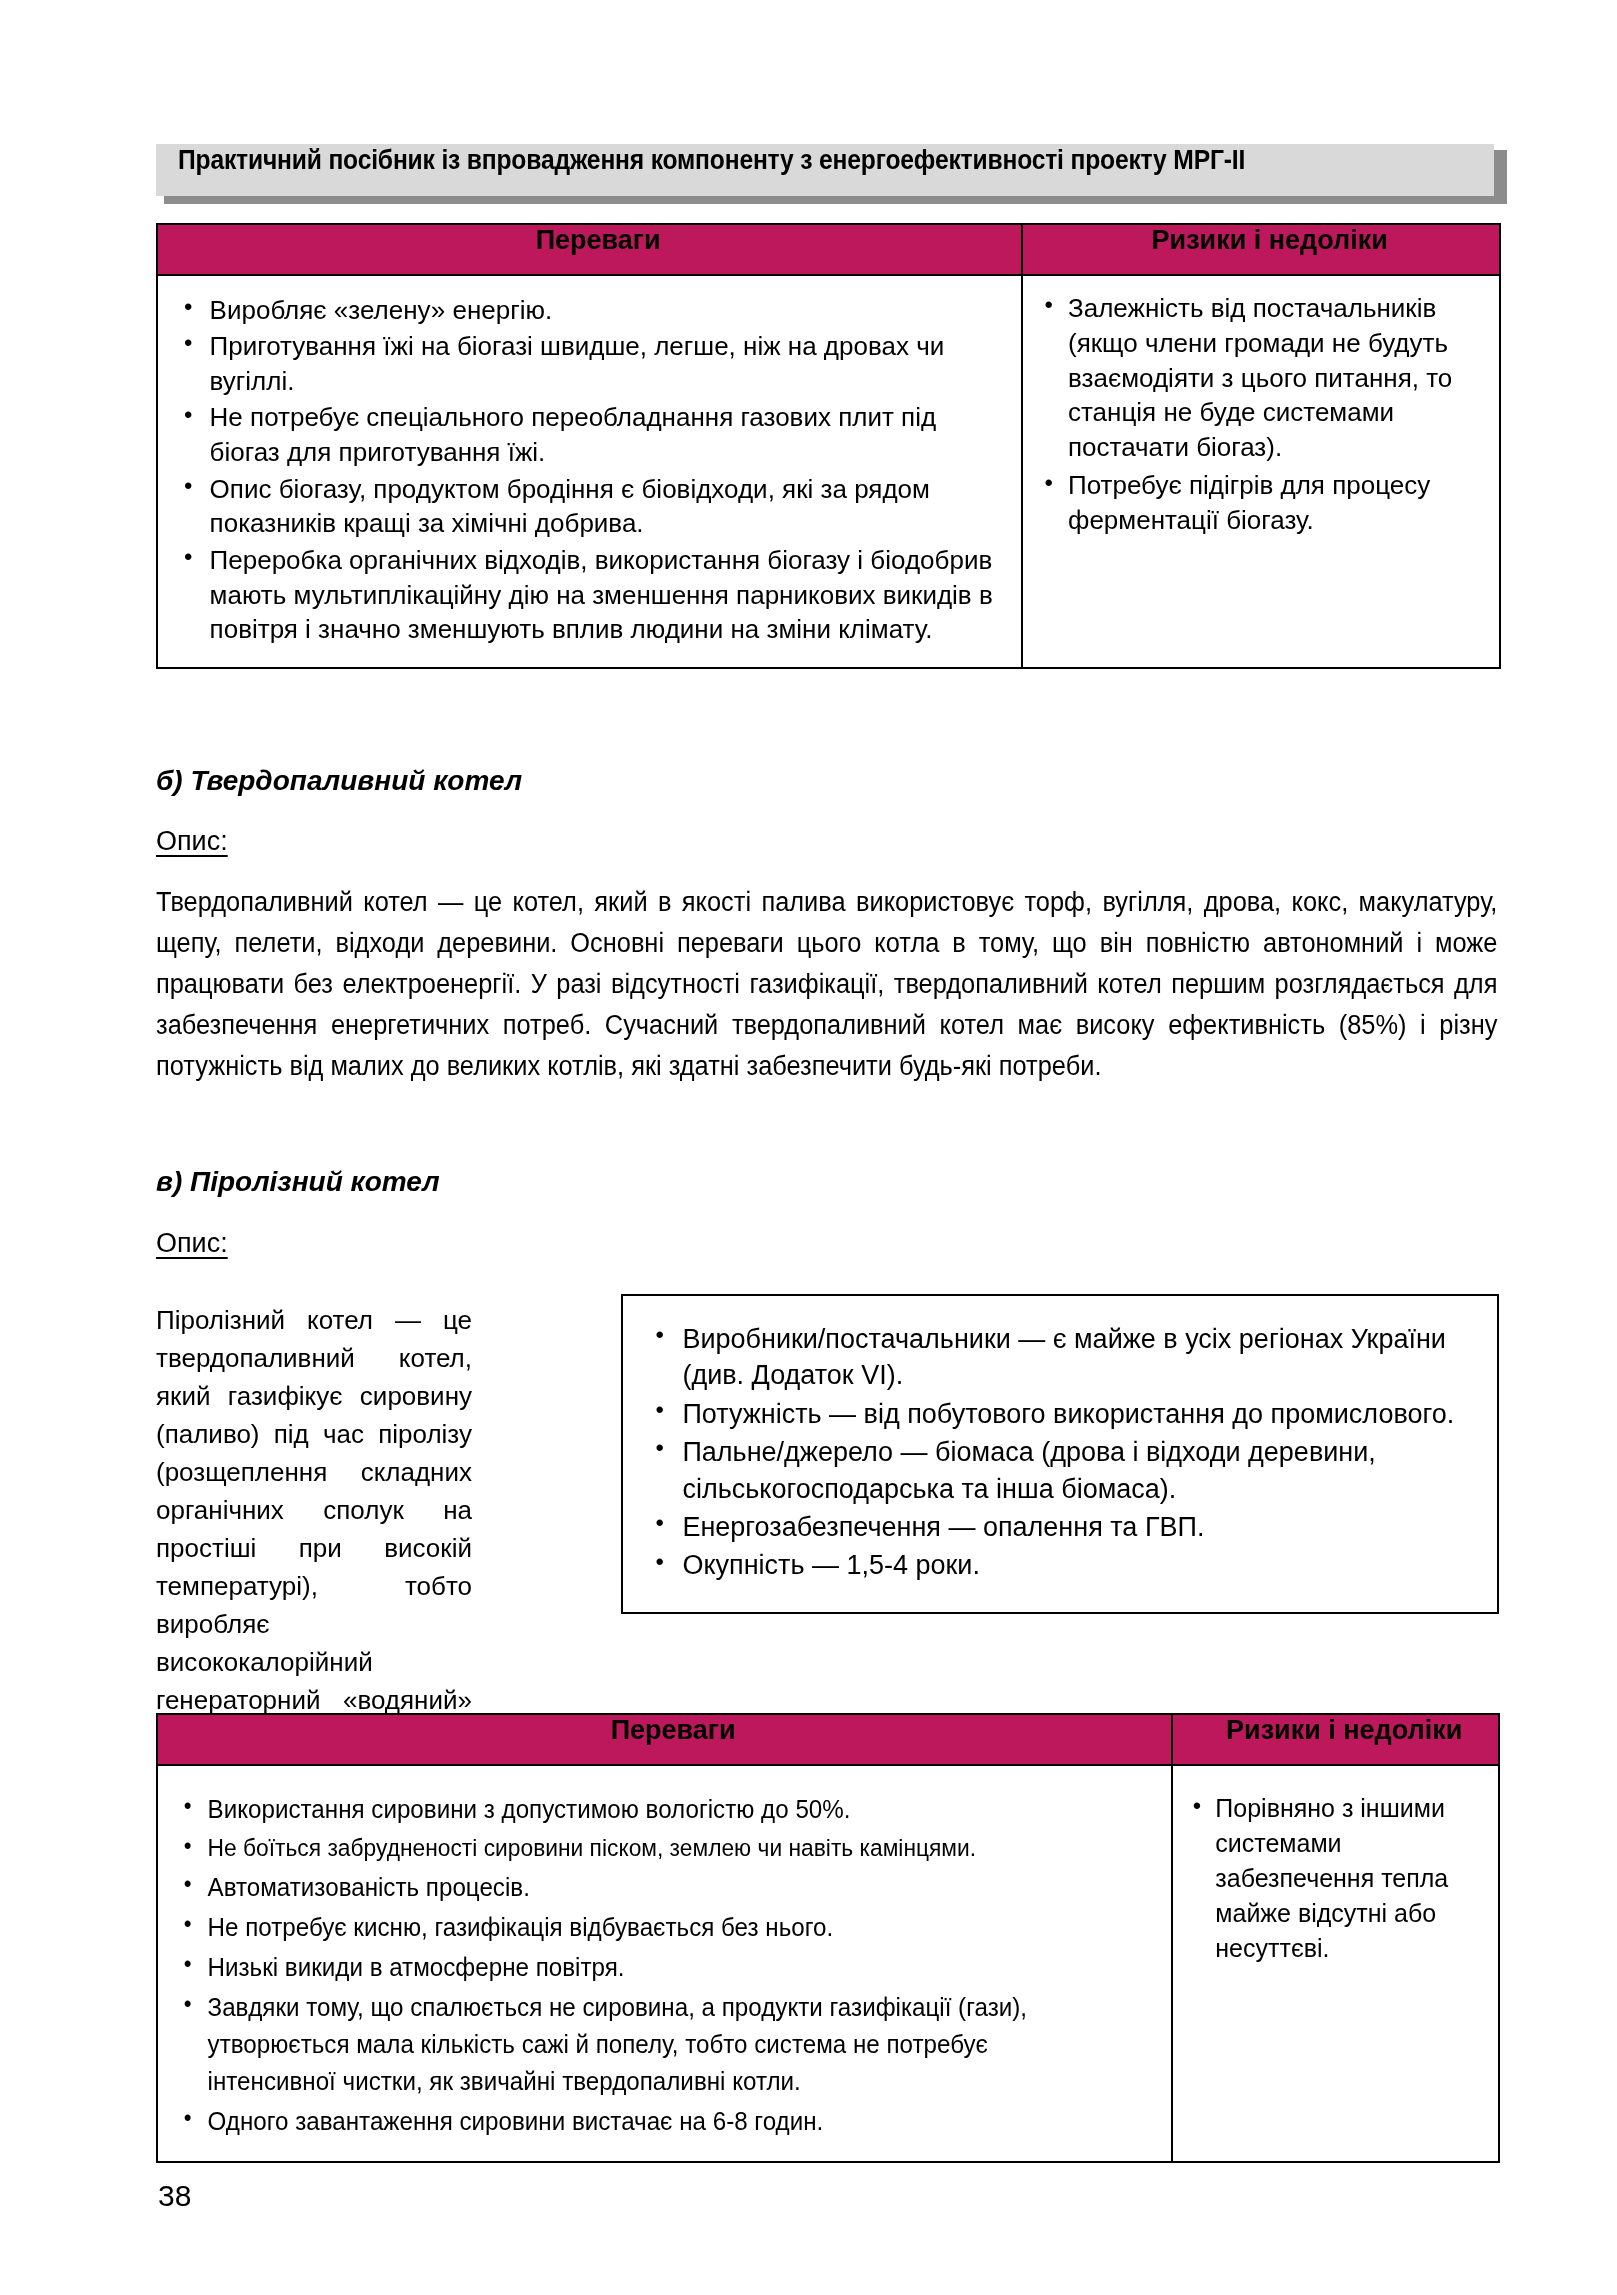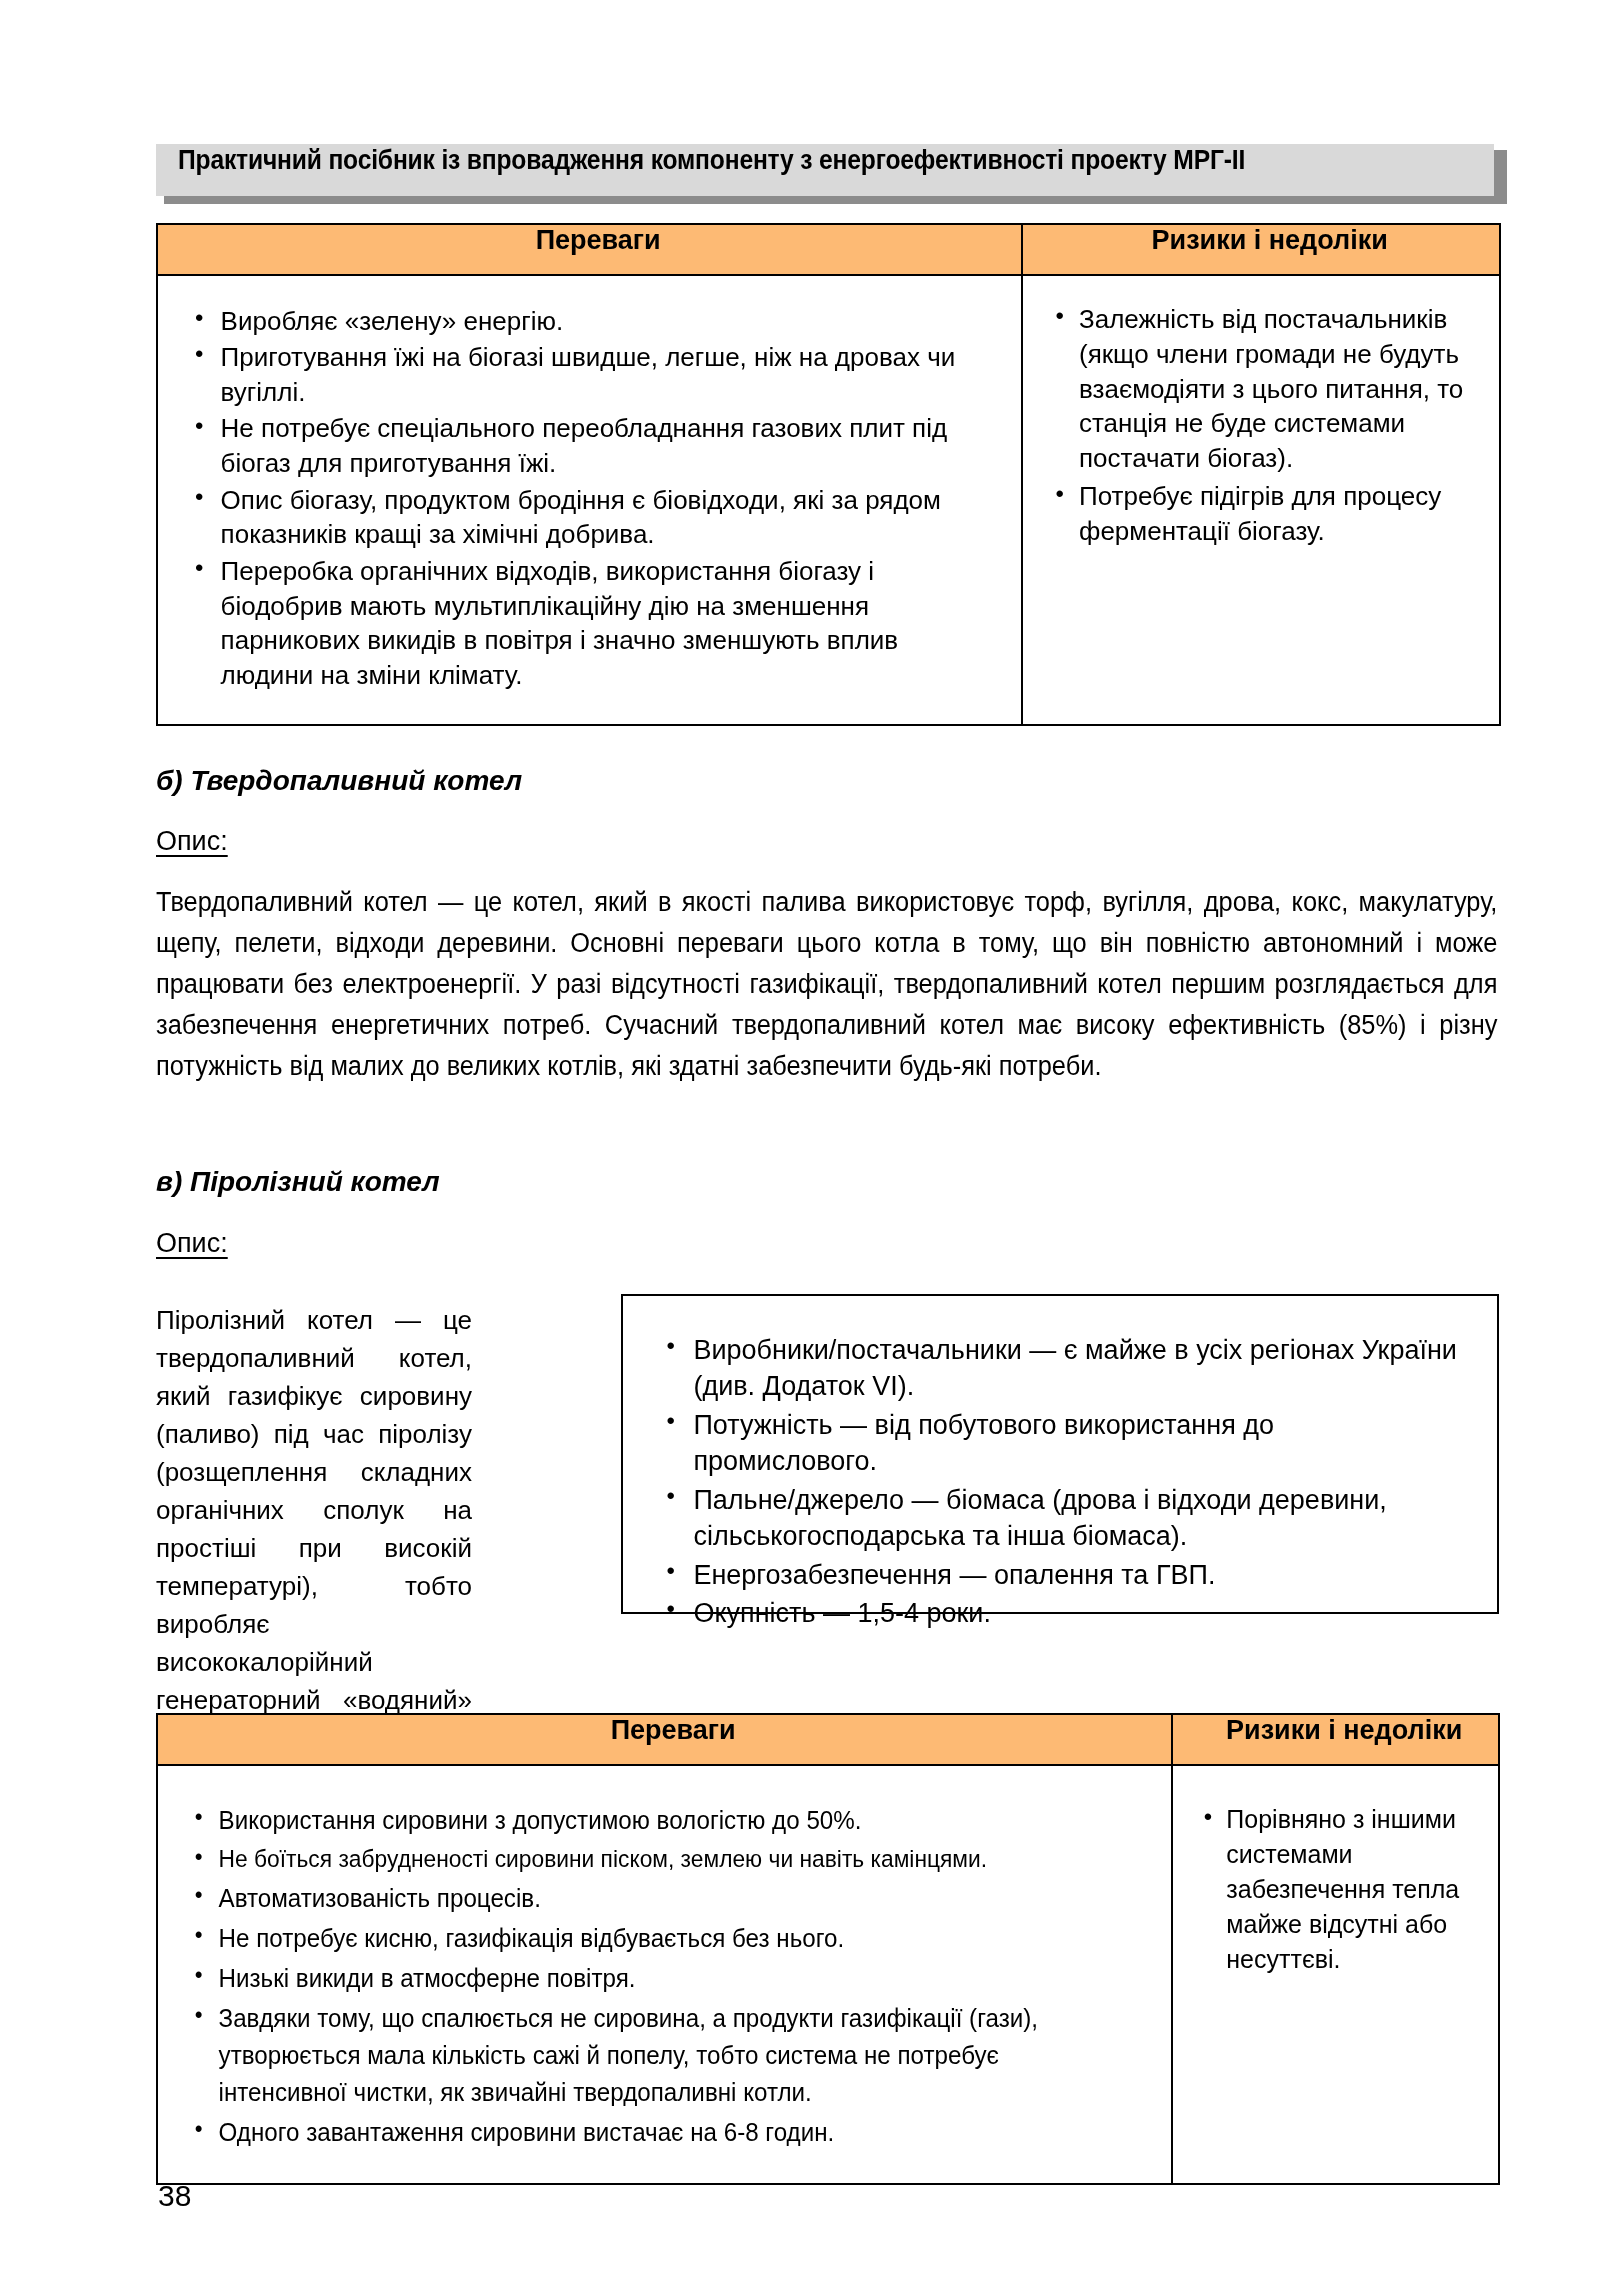--- a/index.html
+++ b/index.html
@@ -66,36 +66,36 @@
     position: absolute;
     border-collapse: collapse;
     table-layout: fixed;
   }
   .tbl td, .tbl th {
     border: 2.4px solid #000;
     vertical-align: top;
     padding: 0;
   }
   .thead-cell {
-    background: #fdba74;
+    background: #be185d;
     height: 49px;
     vertical-align: middle;
     text-align: center;
   }
   .thead-cell .lbl {
     font-weight: bold;
     font-size: 27px;
     padding-left: 17.4px;
     white-space: nowrap;
     display: block;
   }
 
   ul.bul {
     list-style: none;
-    margin: 15px;
+    margin: 4px;
     padding: 12.6px 14.2px 14.2px 12.6px;
     border-radius: 17px;
   }
   ul.bul li {
     position: relative;
     padding-left: 35px;
     margin: 0 0 3.2px 0;
   }
   ul.bul li:before {
     content: "•";

